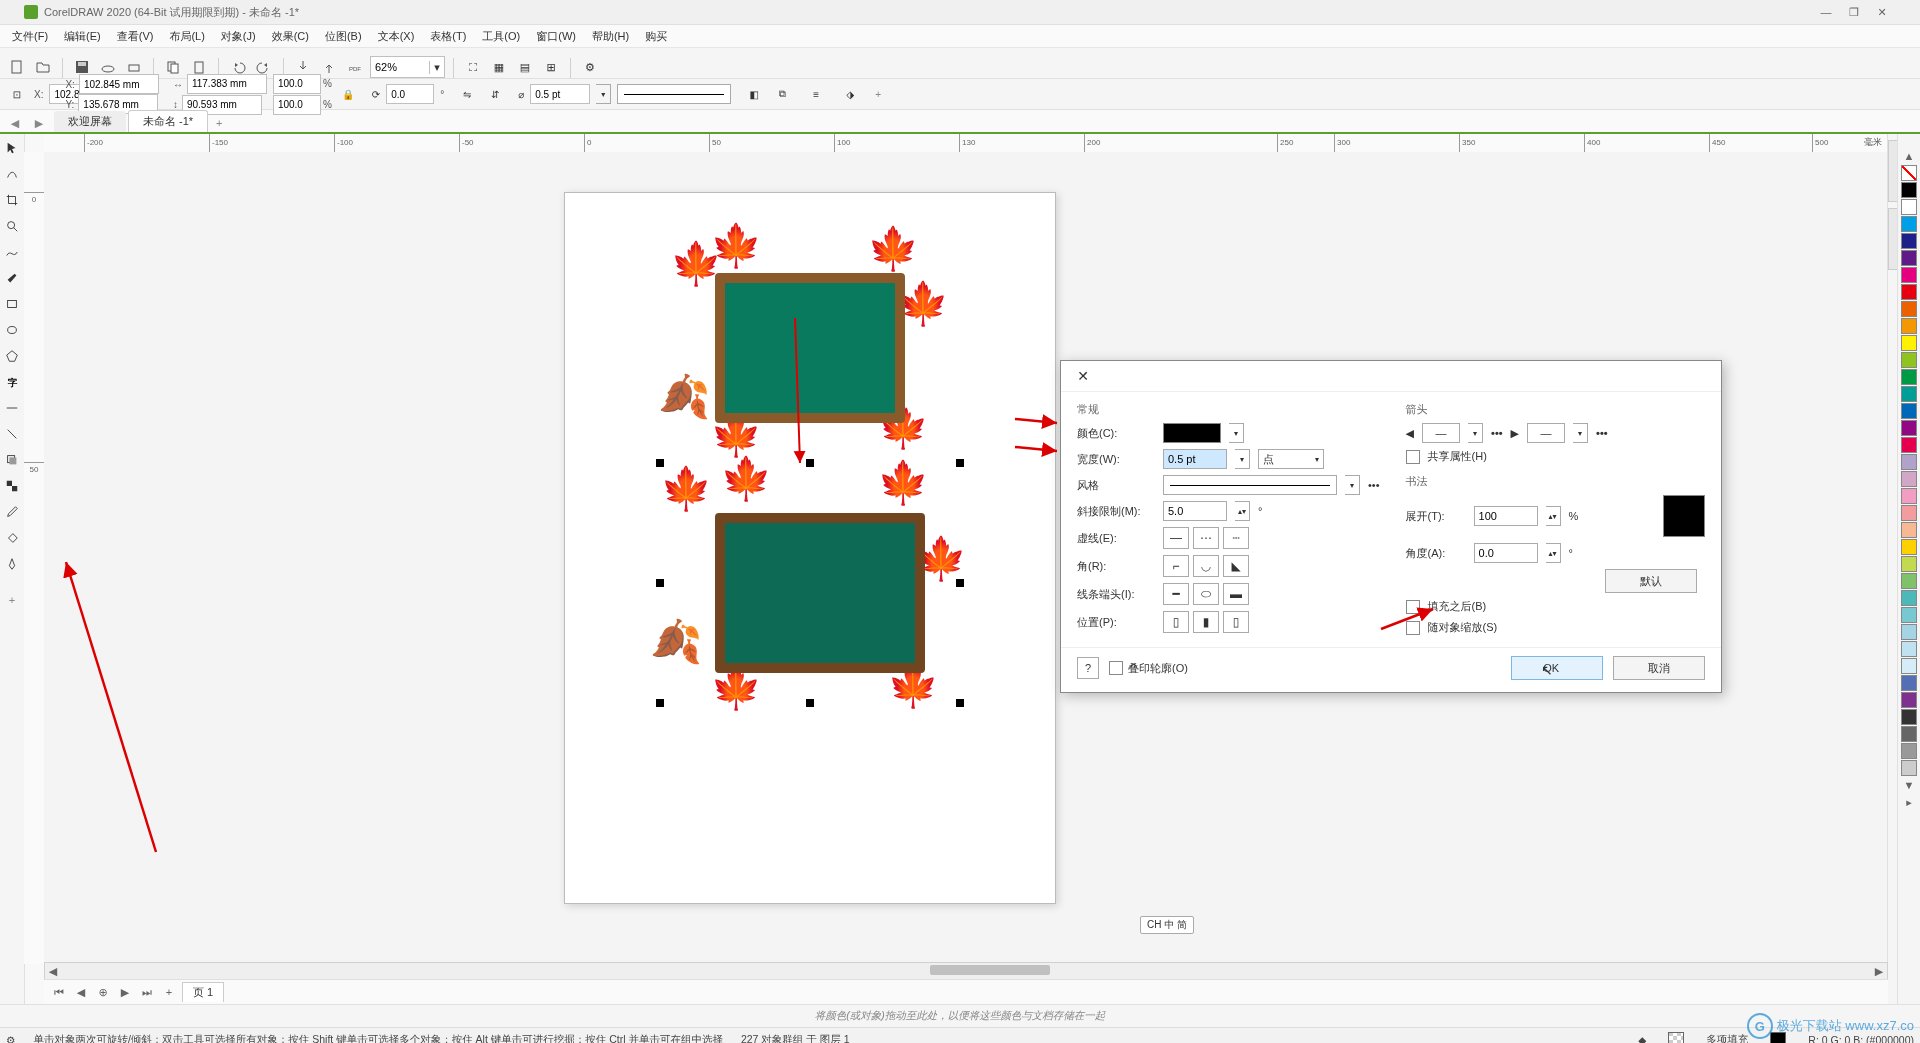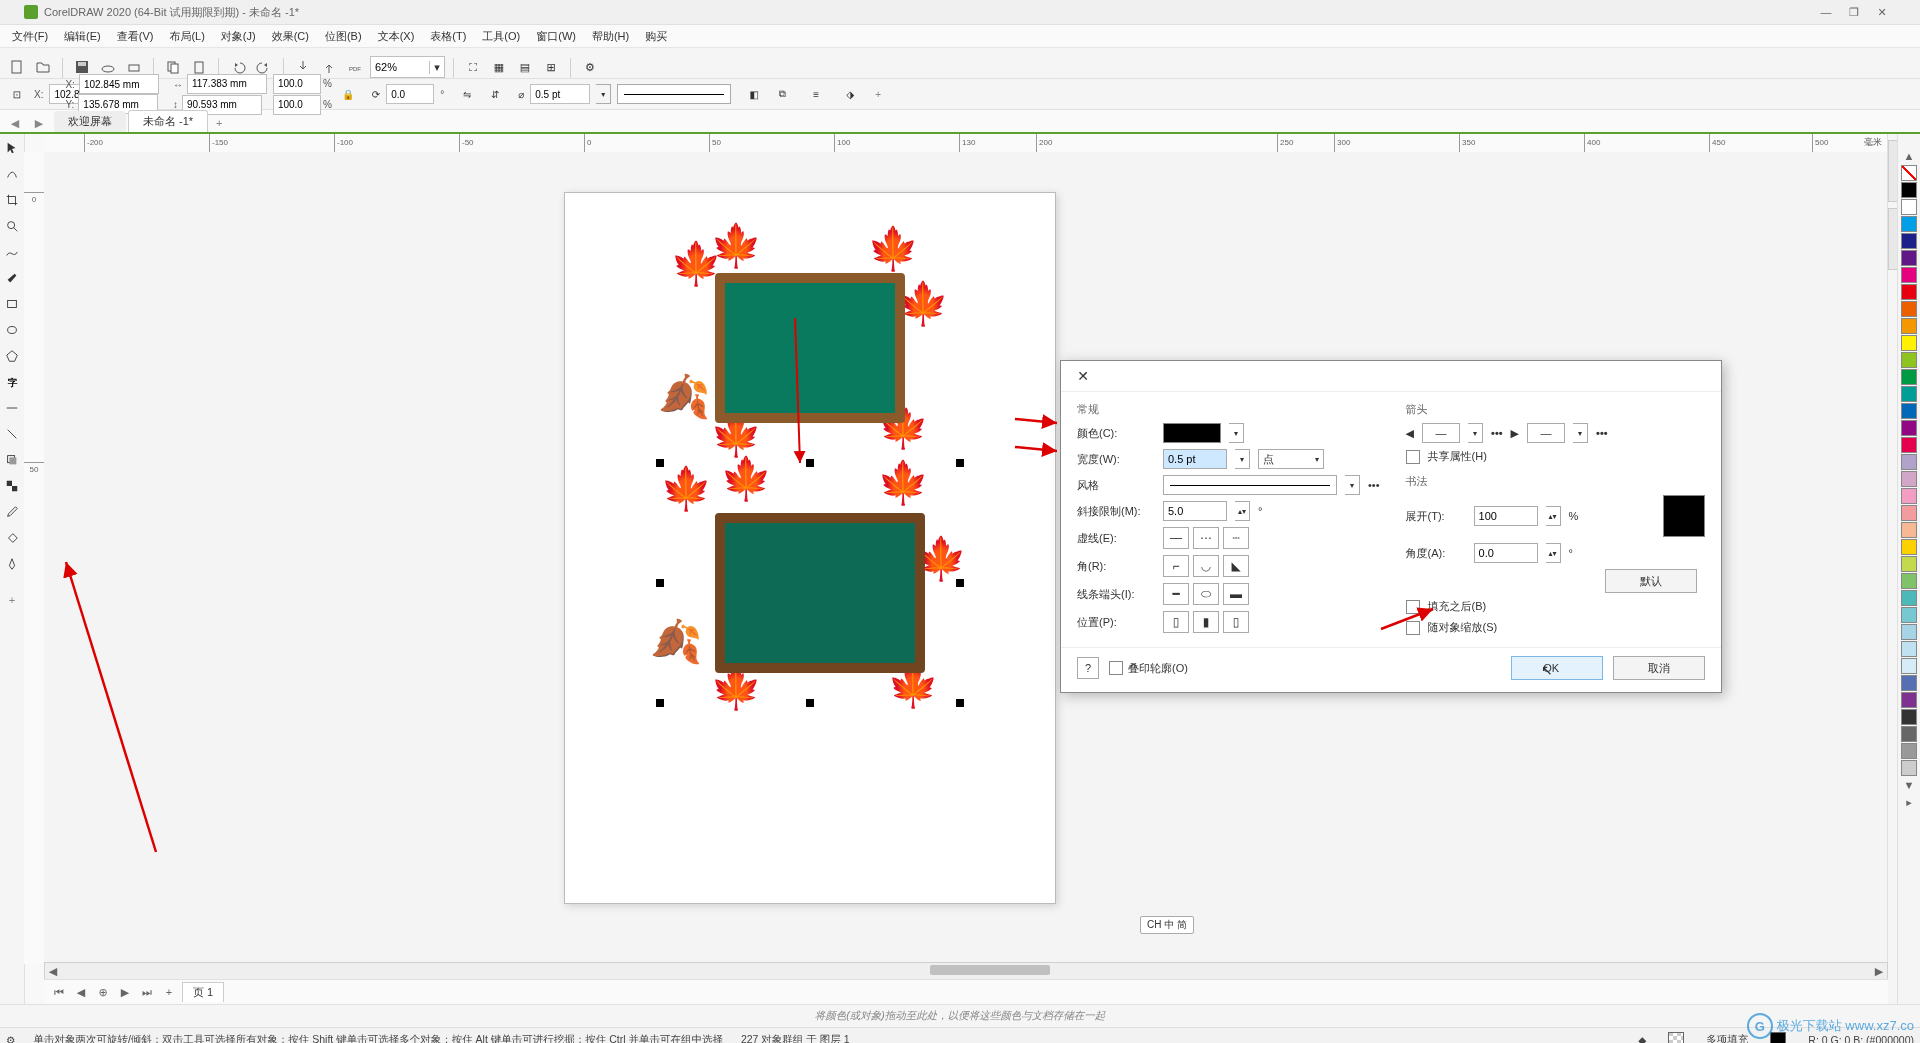--- a/index.html
+++ b/index.html
@@ -384,21 +384,21 @@
 
   <div class="ruler-h">
     <div class="tick" style="left:40px">-200</div>
     <div class="tick" style="left:165px">-150</div>
     <div class="tick" style="left:290px">-100</div>
     <div class="tick" style="left:415px">-50</div>
     <div class="tick" style="left:540px">0</div>
     <div class="tick" style="left:665px">50</div>
     <div class="tick" style="left:790px">100</div>
     <div class="tick" style="left:915px">130</div>
-    <div class="tick" style="left:992px">200</div>
+    <div class="tick" style="left:1040px">200</div>
     <div class="tick" style="left:1233px">250</div>
     <div class="tick" style="left:1290px">300</div>
     <div class="tick" style="left:1415px">350</div>
     <div class="tick" style="left:1540px">400</div>
     <div class="tick" style="left:1665px">450</div>
     <div class="tick" style="left:1768px">500</div>
     <span class="ruler-unit">毫米</span>
   </div>
   <div class="ruler-v">
     <div class="tick" style="top:40px">0</div>

